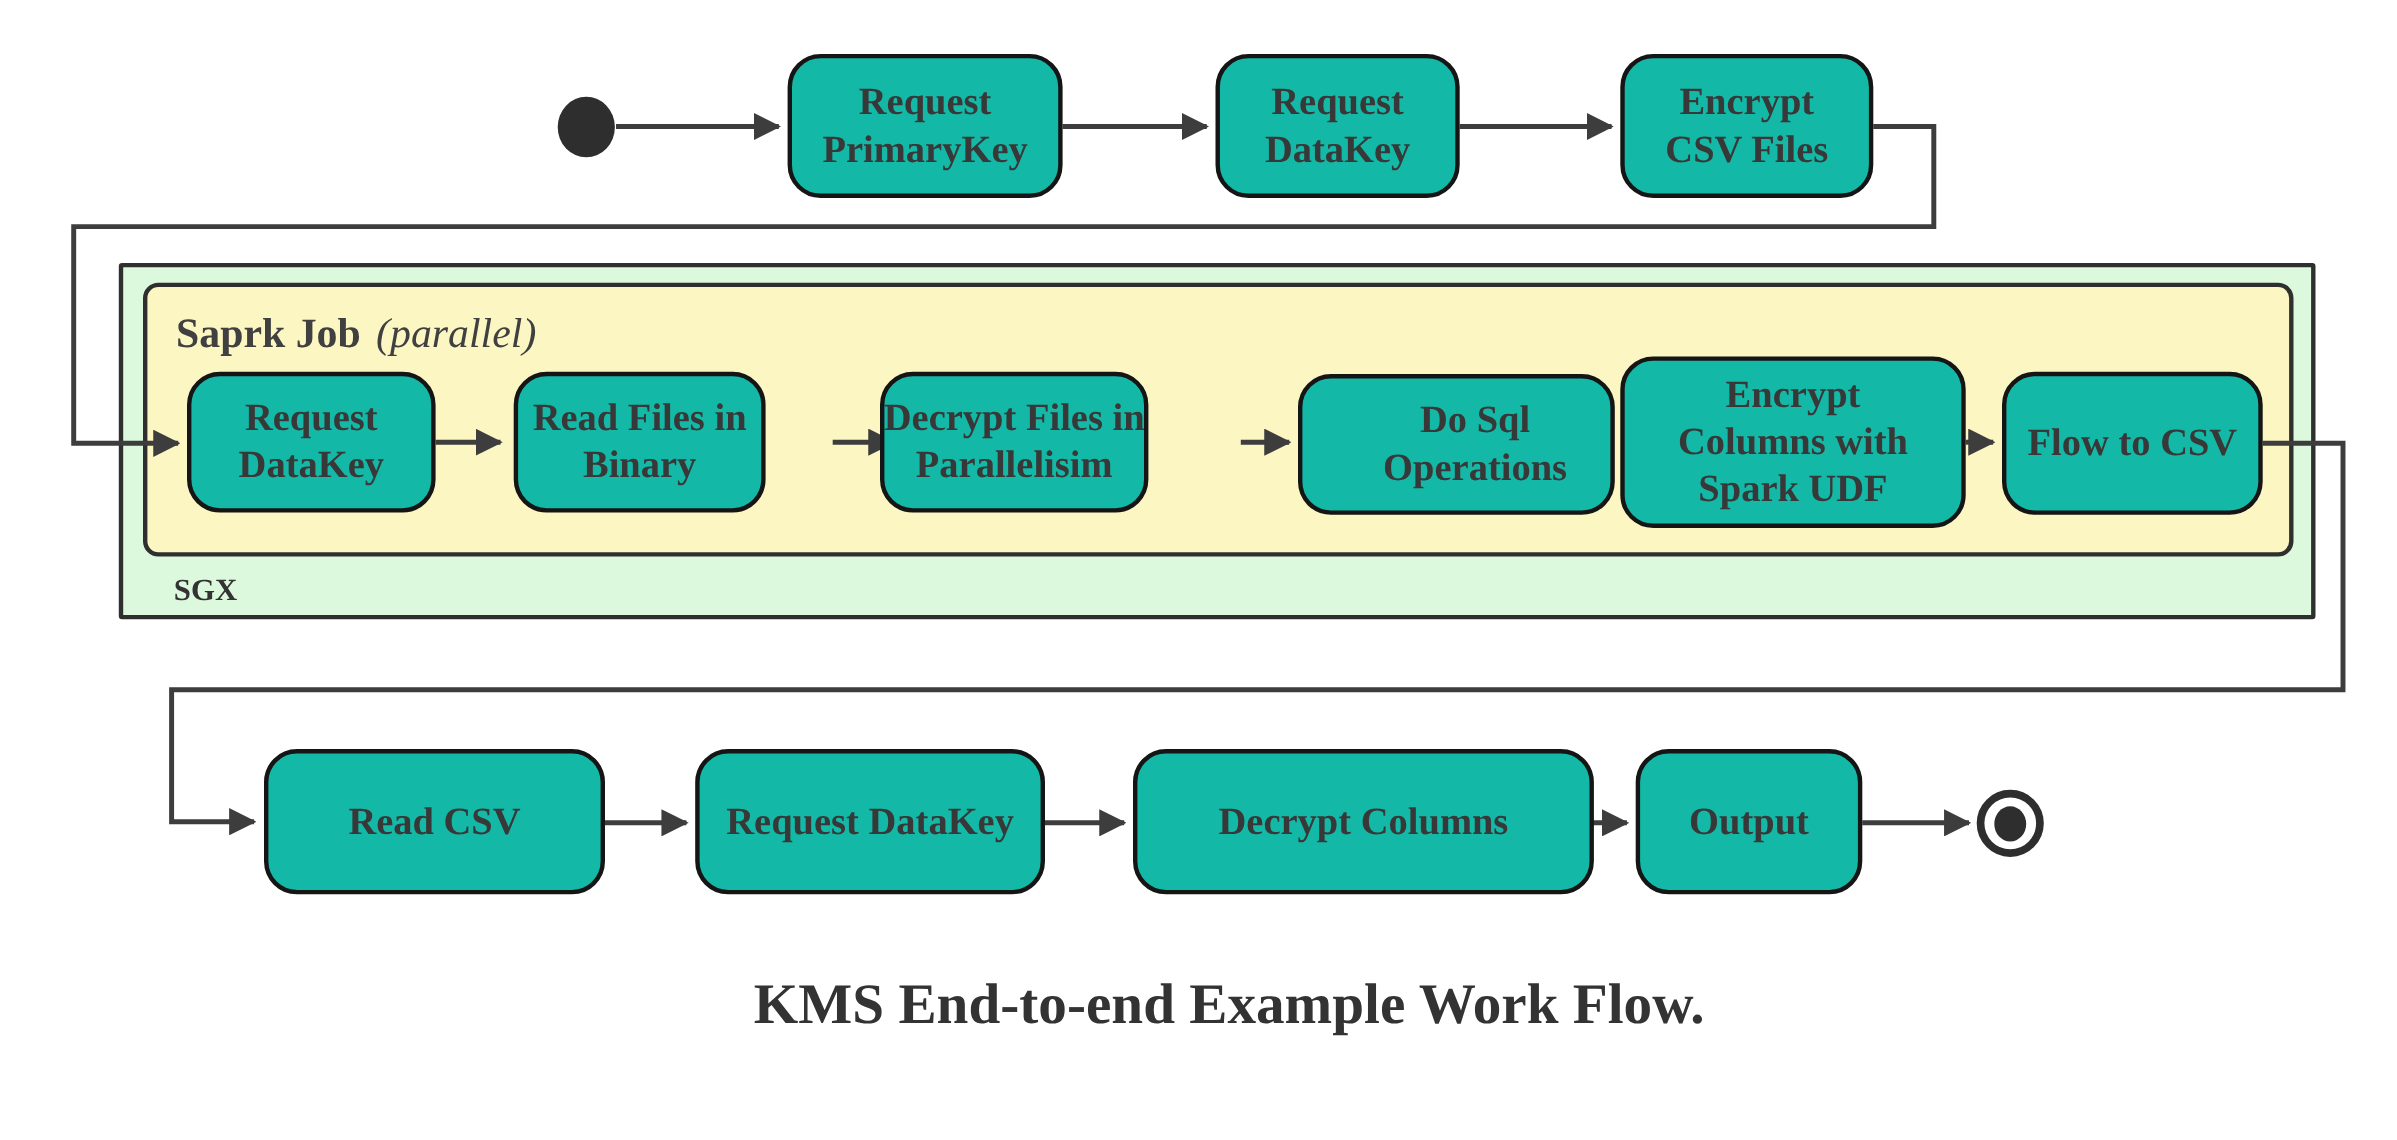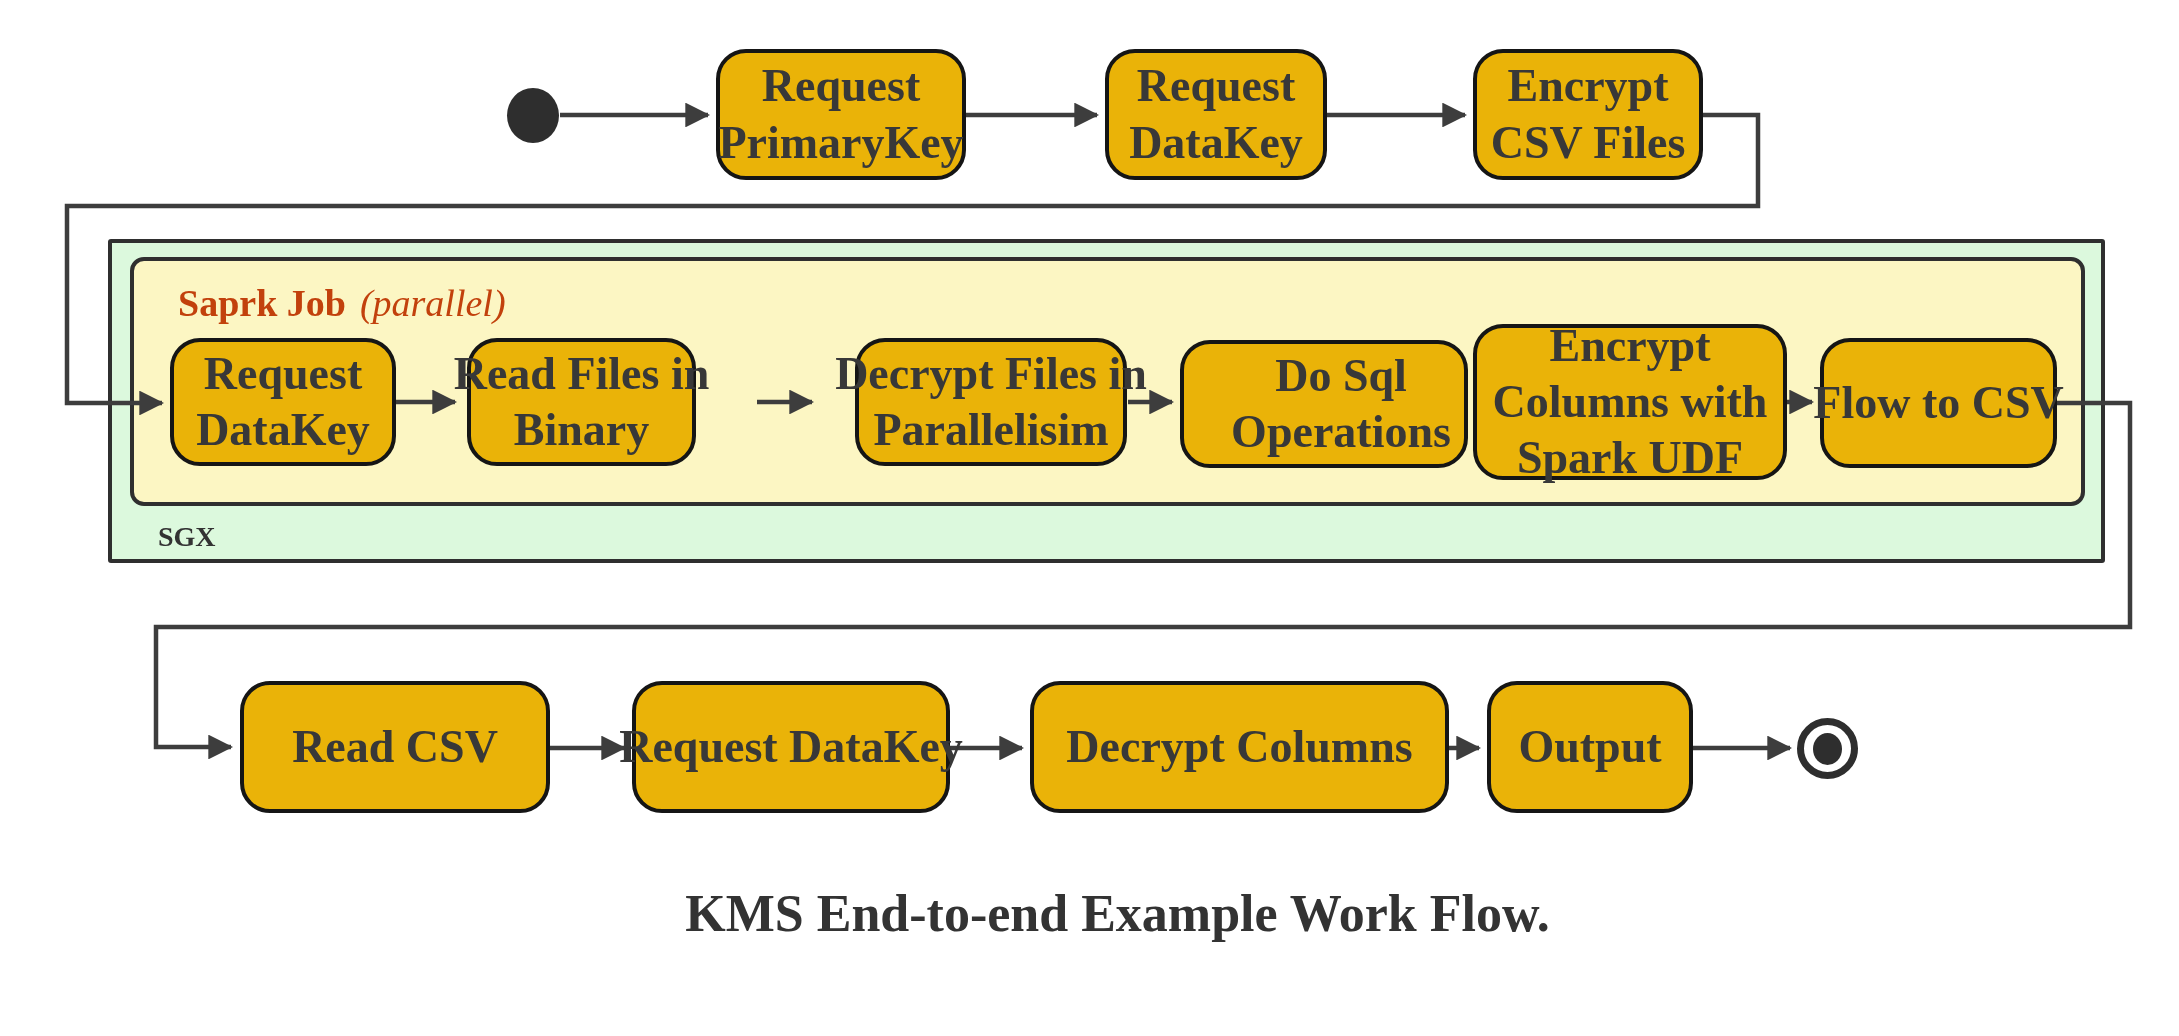--- a/index.html
+++ b/index.html
@@ -32,51 +32,51 @@
   }
   .sgx-label {
     position: absolute;
     left: 46px; bottom: 6px;
     font-size: 28px;
     font-weight: bold;
     color: #333333;
   }
   .spark-label {
     position: absolute;
-    left: 44px; top: 20px;
+    left: 26px; top: 20px;
     font-size: 38px;
-    color: #c2410c;
+    color: #404040;
     white-space: nowrap;
     text-align: center;
   }
   .spark-label .spark-title { font-weight: bold; }
   .spark-label .spark-mode { font-style: italic; font-weight: normal; margin-left: 14px; }
   svg.edge-layer {
     position: absolute;
     left: 0; top: 0;
     z-index: 3;
   }
   .edge {
     stroke: #3d3d3d;
     stroke-width: 4.5;
     fill: none;
   }
   .node {
     position: absolute;
-    background: #eab308;
+    background: #14b8a6;
     border: 4px solid #151515;
     border-radius: 30px;
     box-sizing: border-box;
     display: flex;
     align-items: center;
     justify-content: center;
     text-align: center;
     white-space: pre;
     font-weight: bold;
-    font-size: 46px;
+    font-size: 35px;
     line-height: 1.22;
     color: #383838;
     z-index: 4;
   }
   .start-node {
     position: absolute;
     left: 507px; top: 88px;
     width: 52px; height: 55px;
     background: #2e2e2e;
     border-radius: 50%;
@@ -153,21 +153,21 @@
 PrimaryKey</div>
   <div class="node" style="left:1105px; top:49px; width:222px; height:131px;">Request
 DataKey</div>
   <div class="node" style="left:1473px; top:49px; width:230px; height:131px;">Encrypt
 CSV Files</div>
 
   <div class="node" style="left:170px; top:338px; width:226px; height:128px;">Request
 DataKey</div>
   <div class="node" style="left:467px; top:338px; width:229px; height:128px;">Read Files in
 Binary</div>
-  <div class="node" style="left:855px; top:338px; width:272px; height:128px;">Decrypt Files in
+  <div class="node" style="left:800px; top:338px; width:244px; height:128px;">Decrypt Files in
 Parallelisim</div>
   <div class="node" style="left:1180px; top:340px; width:288px; height:128px;padding-left:34px;">Do Sql
 Operations</div>
   <div class="node" style="left:1473px; top:324px; width:314px; height:156px;">Encrypt
 Columns with
 Spark UDF</div>
   <div class="node" style="left:1820px; top:338px; width:237px; height:130px;">Flow to CSV</div>
 
   <div class="node" style="left:240px; top:681px; width:310px; height:132px;">Read CSV</div>
   <div class="node" style="left:632px; top:681px; width:318px; height:132px;">Request DataKey</div>

